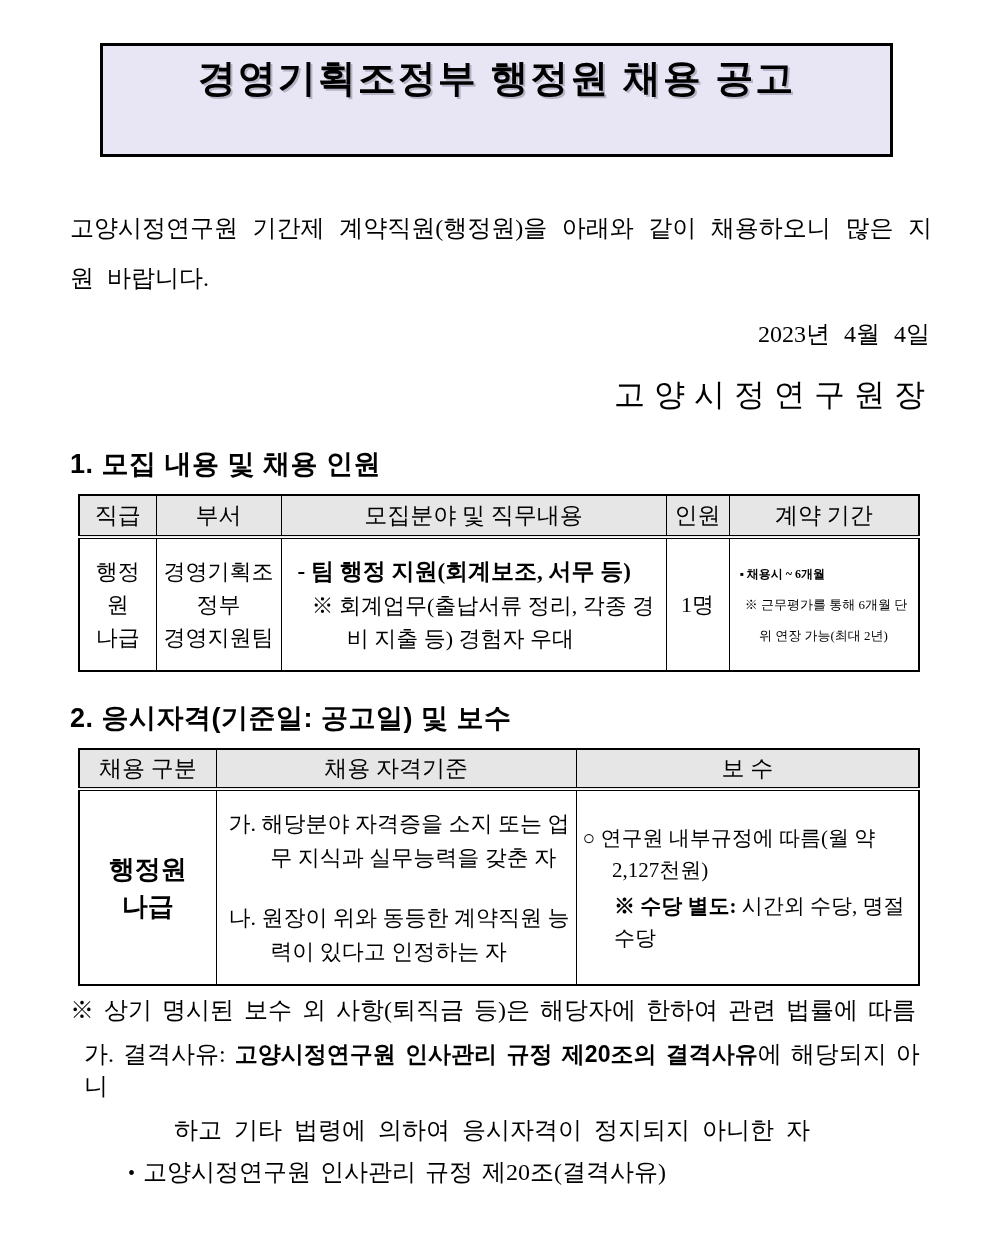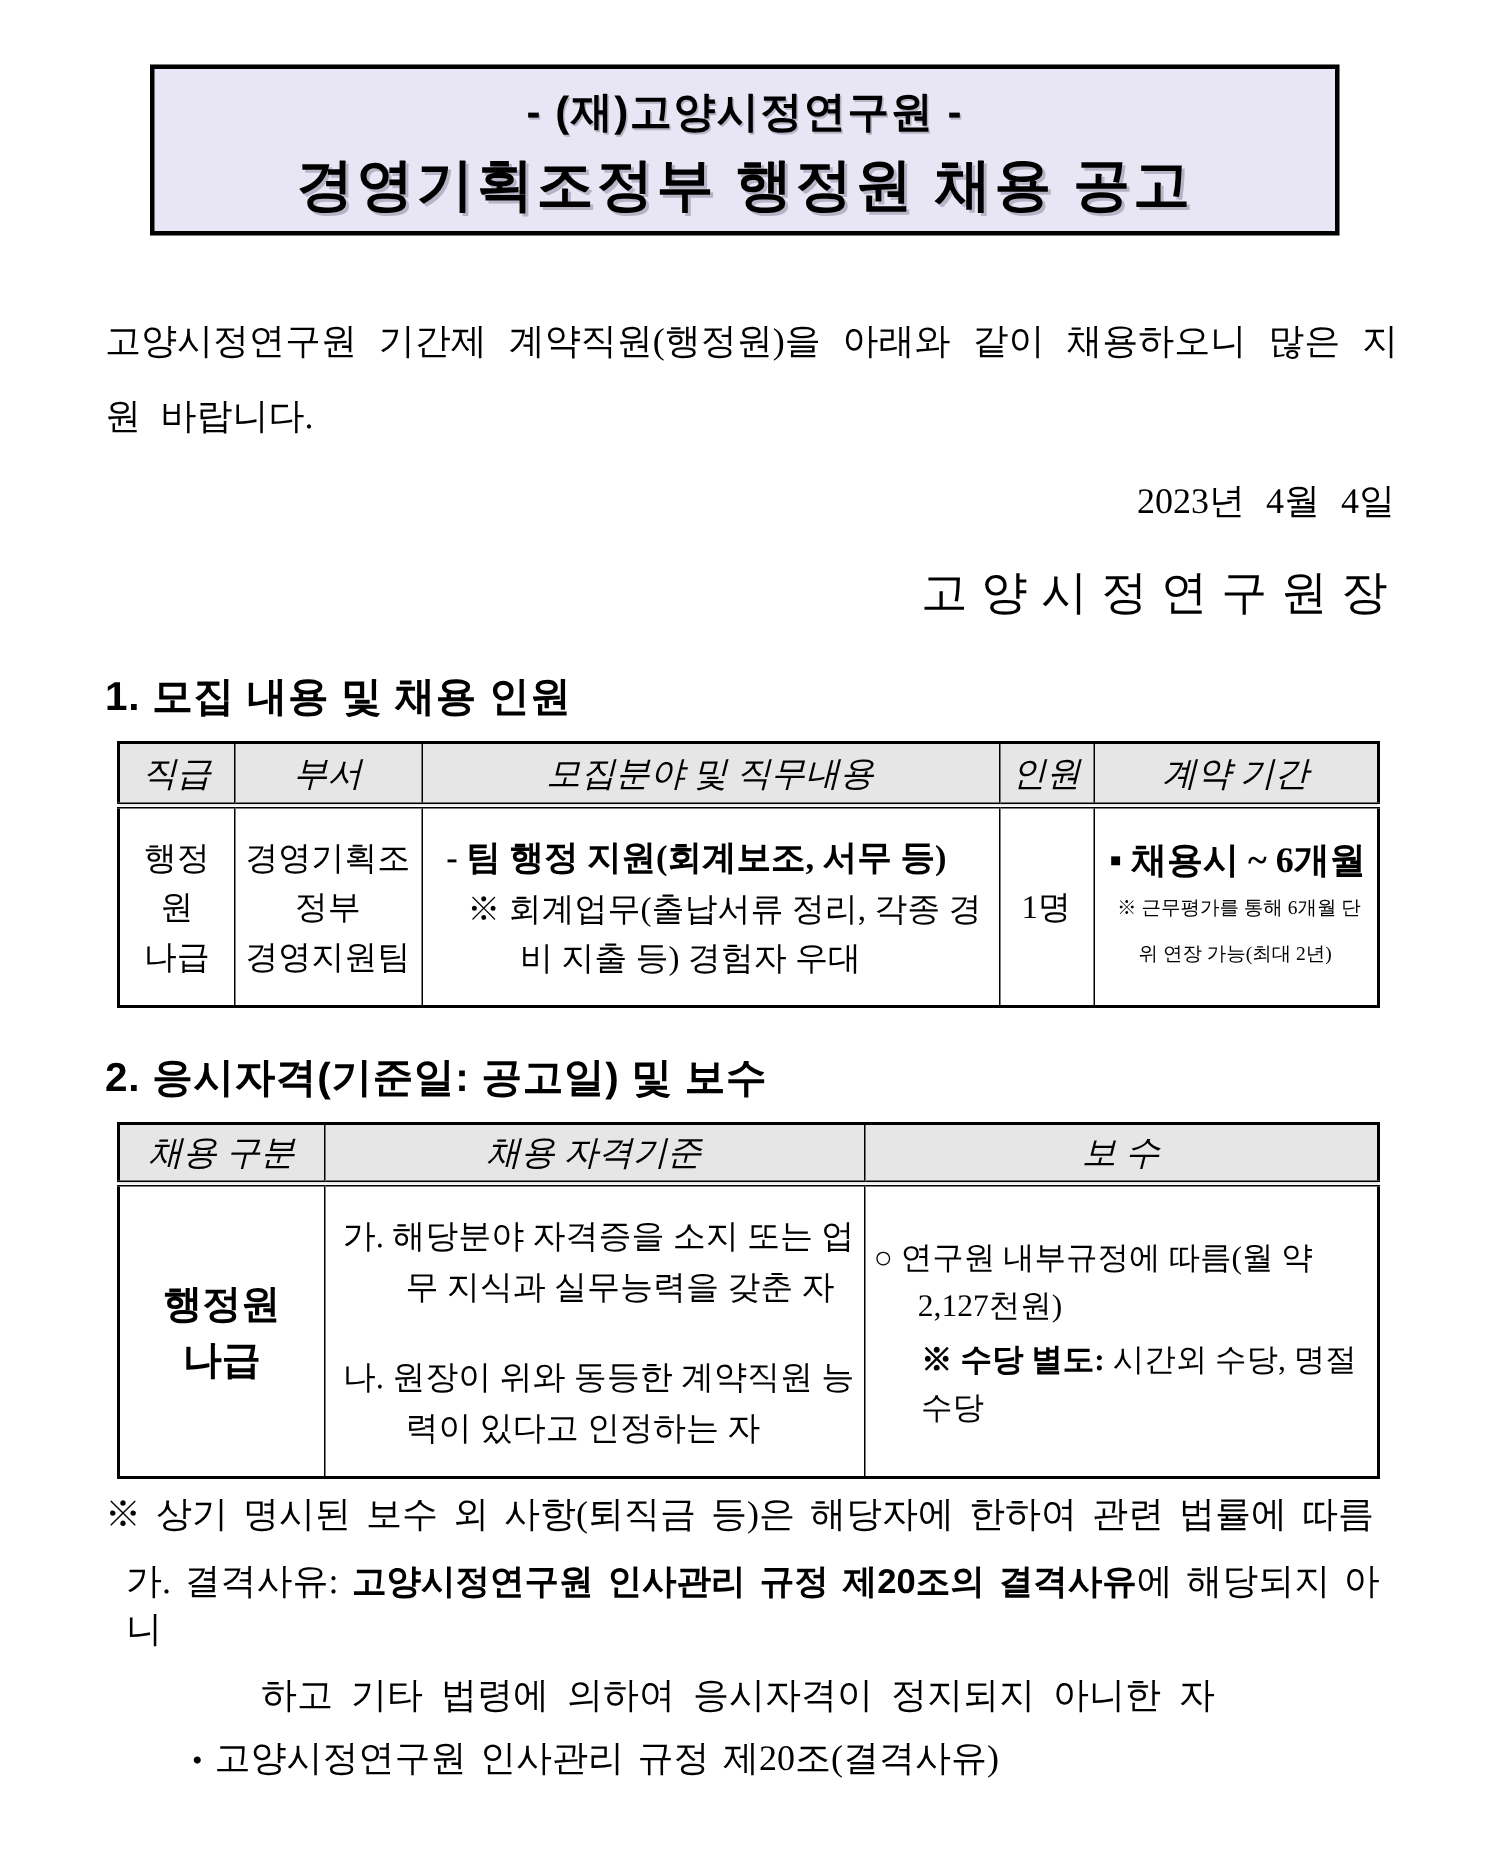--- a/index.html
+++ b/index.html
@@ -99,33 +99,32 @@
     padding: 2px 6px;
     box-sizing: border-box;
   }
   table.doc { border: 2.5px solid var(--border, #000000); outline: none; }
   table.doc thead th {
     background: var(--table-header-bg, #e6e6e6);
     border-bottom: 4px double var(--border, #000000);
     font-weight: normal;
     font-size: 23px;
     text-align: center;
-    font-style: italic;
   }
   table.t1 thead th { height: 42px; }
   table.t2 thead th { height: 40px; }
   table.t1 tbody td { height: 134px; }
   table.t2 tbody td { height: 196px; }
   td.center { text-align: center; vertical-align: middle; }
   td.left   { text-align: left;   vertical-align: middle; }
   .cell-line { line-height: 33px; }
   .bold { font-weight: bold; }
   .duty-title { font-size: 23px; font-weight: bold; line-height: 34px; padding-left: 10px; }
   .duty-note  { font-size: 22px; line-height: 33px; margin-left: 24px; padding-left: 1.6em; text-indent: -1.6em; }
-  .period-title { font-size: 24px; font-weight: bold; line-height: 30px; padding-left: 4px; }
+  .period-title { font-size: 12px; font-weight: bold; line-height: 30px; padding-left: 4px; }
   .period-note  { font-size: 13px; line-height: 31px; padding-left: 1.5em; text-indent: -1.1em; margin-left: 4px; }
   .cat-line { font-size: 26px; font-weight: bold; line-height: 37px; }
   .qual-item { font-size: 22px; line-height: 34px; padding-left: 1.9em; text-indent: -1.9em; margin-left: 6px; }
   .qual-item + .qual-item { margin-top: 26px; }
   .pay-main { font-size: 21px; line-height: 32px; padding-left: 1.4em; text-indent: -1.4em; }
   .pay-note { font-size: 21px; line-height: 32px; padding-left: 1.5em; margin-top: 4px; }
   
   .notes { position: absolute; left: 70px; top: 994px; width: 870px; font-size: 24px; }
   .note { line-height: 32px; }
   .n1 { word-spacing: 4px; }
@@ -134,21 +133,20 @@
   .n3 { margin-top: 12px; margin-left: 104px; word-spacing: 6px; font-family: Liberation Serif, serif; }
   .n4 { margin-top: 10px; margin-left: 58px; word-spacing: 3px; }
   .n4 .bullet-glyph { font-size: 20px; margin-right: 8px; }
 </style>
 </head>
 <body>
 
 <div class="page">
 
   <div class="title-box">
-    <div class="title-line1">- (재)고양시정연구원 -</div>
     <div class="title-line2">경영기획조정부 행정원 채용 공고</div>
   </div>
 
   <p class="intro">고양시정연구원 기간제 계약직원(행정원)을 아래와 같이 채용하오니 많은 지원 바랍니다.</p>
 
   <div class="date-line">2023년 4월 4일</div>
 
   <div class="signature">고양시정연구원장</div>
 
   <h2 class="sec-heading sec1">1. 모집 내용 및 채용 인원</h2>

